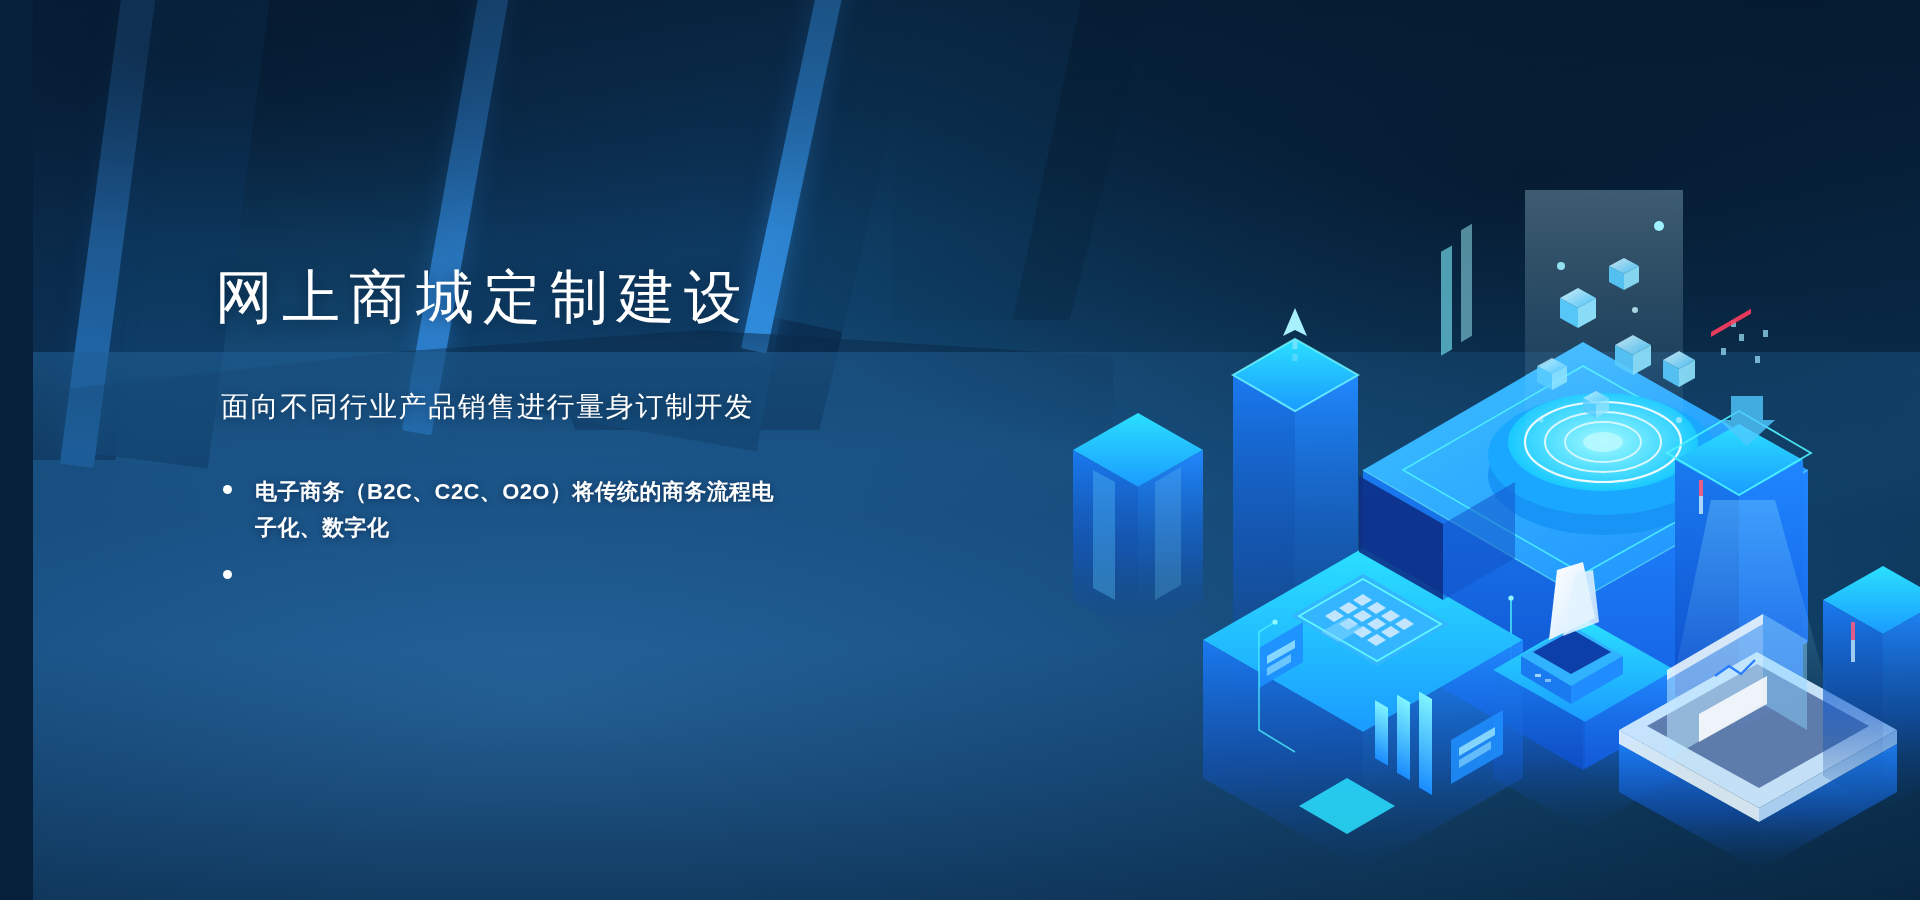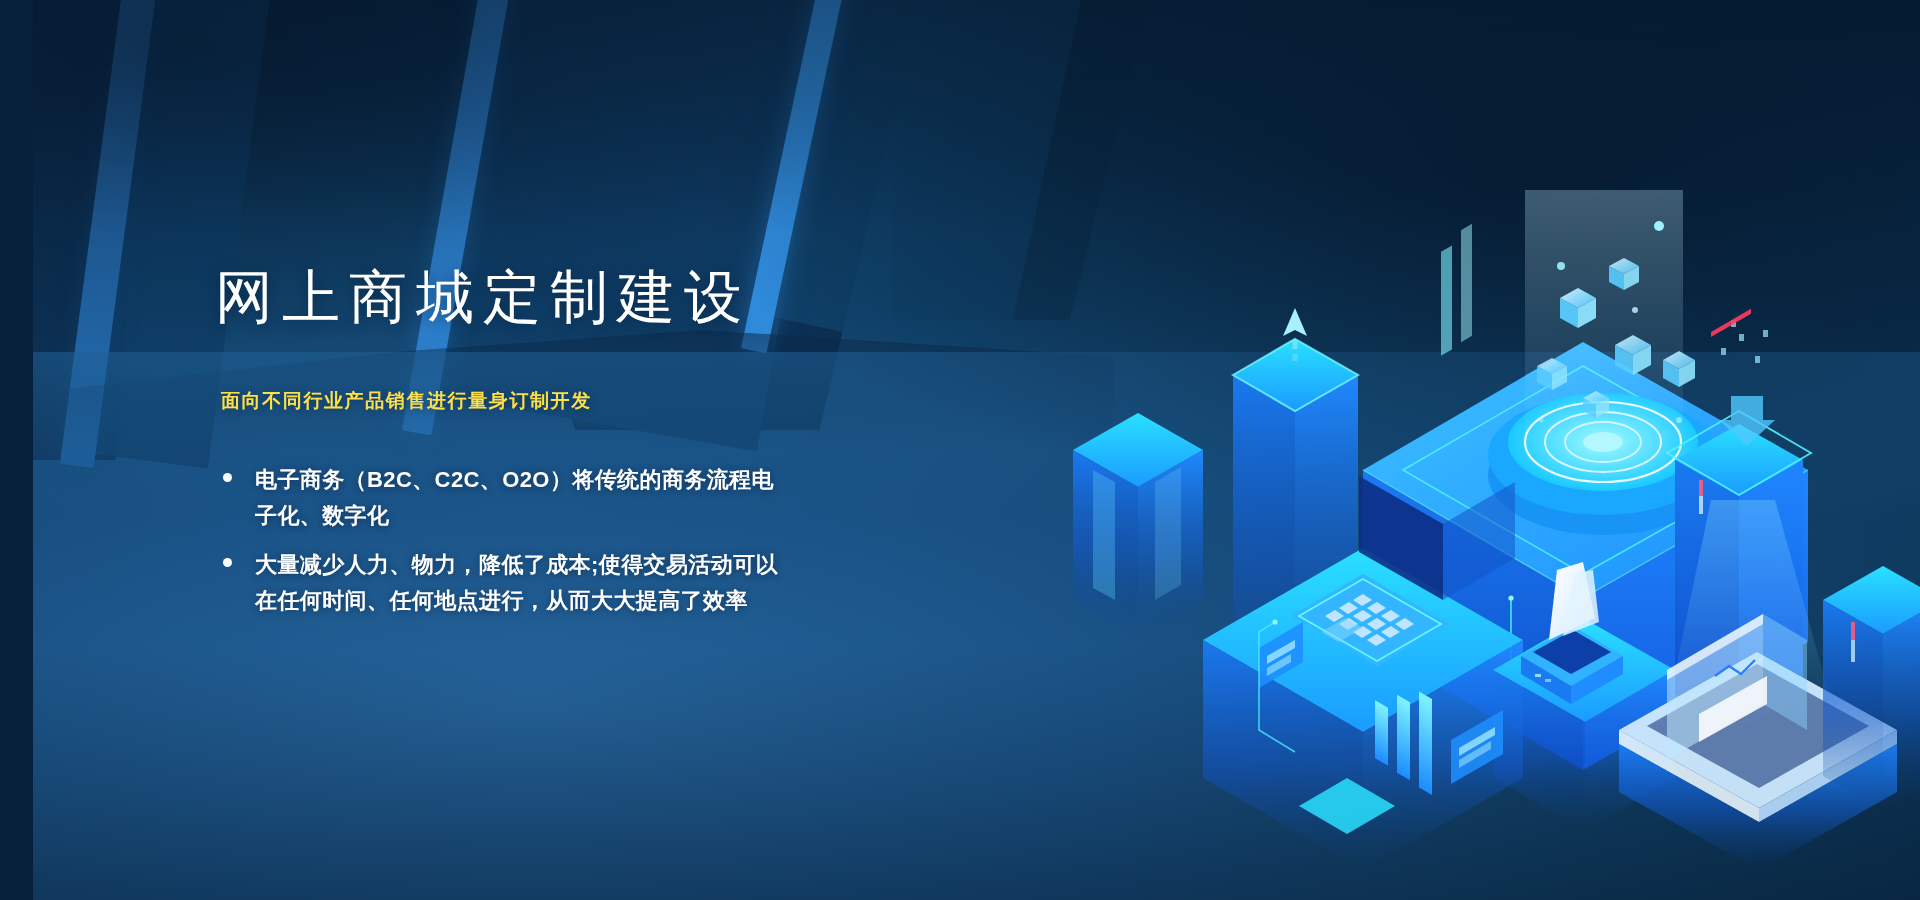--- a/index.html
+++ b/index.html
@@ -47,21 +47,21 @@
   .floor{position:absolute;left:0;right:0;top:352px;height:560px;
      background:linear-gradient(180deg,rgba(31,96,150,.55) 0%,rgba(22,76,126,.25) 30%,rgba(10,44,76,0) 78%);}
   .floor2{position:absolute;left:0;width:1080px;top:330px;height:120px;
      background:linear-gradient(180deg,rgba(10,40,70,.55),rgba(10,40,70,0));
      clip-path:polygon(0% 52%,34% 18%,62% 0%,100% 22%,100% 100%,0% 100%);}
 
   
   .text-col{position:absolute;left:182px;top:268px;width:620px;}
   .title{font-size:58px;line-height:1;color:#ffffff;letter-spacing:9px;
      font-weight:400;text-shadow:0 2px 14px rgba(0,20,45,.45);white-space:nowrap;}
-  .subtitle{margin-top:62px;margin-left:6px;font-size:19px;color:#fde047;letter-spacing:1.6px;font-weight:700;
+  .subtitle{margin-top:62px;margin-left:6px;font-size:28px;color:#ffffff;letter-spacing:1.6px;font-weight:400;
      text-shadow:0 1px 8px rgba(0,20,45,.45);}
   .bullets{margin-top:48px;margin-left:8px;list-style:none;padding:0;}
   .bullet{position:relative;padding-left:32px;margin-bottom:14px;
      font-size:22px;line-height:1.62;color:#ffffff;letter-spacing:.4px;font-weight:700;
      text-shadow:0 1px 7px rgba(0,20,45,.5);max-width:540px;}
   .bullet .dot{position:absolute;left:0;top:11px;width:9px;height:9px;border-radius:50%;background:#ffffff;}
 
   
   .illus{position:absolute;left:1030px;top:170px;width:900px;height:700px;}
   .illus svg{display:block;}
@@ -351,18 +351,17 @@
   <div class="text-col">
     <div class="title">网上商城定制建设</div>
     <div class="subtitle">面向不同行业产品销售进行量身订制开发</div>
     <ul class="bullets">
       <li class="bullet">
         <span class="dot"></span>
         <span>电子商务（B2C、C2C、O2O）将传统的商务流程电子化、数字化</span>
       </li>
       <li class="bullet">
         <span class="dot"></span>
-        <span>大量减少人力、物力，降低了成本;使得交易活动可以在任何时间、任何地点进行，从而大大提高了效率</span>
       </li>
     </ul>
   </div>
 
 </div>
 
 </body></html>

